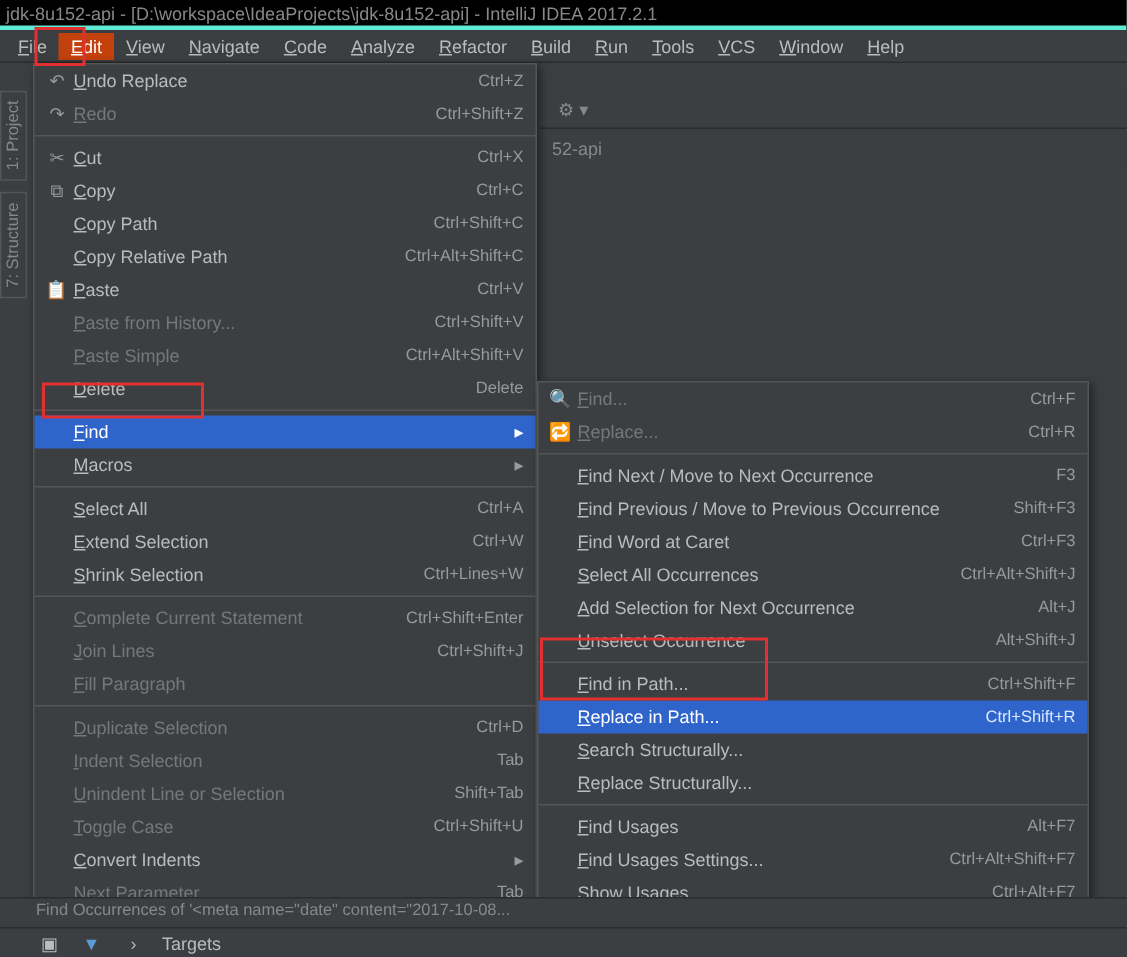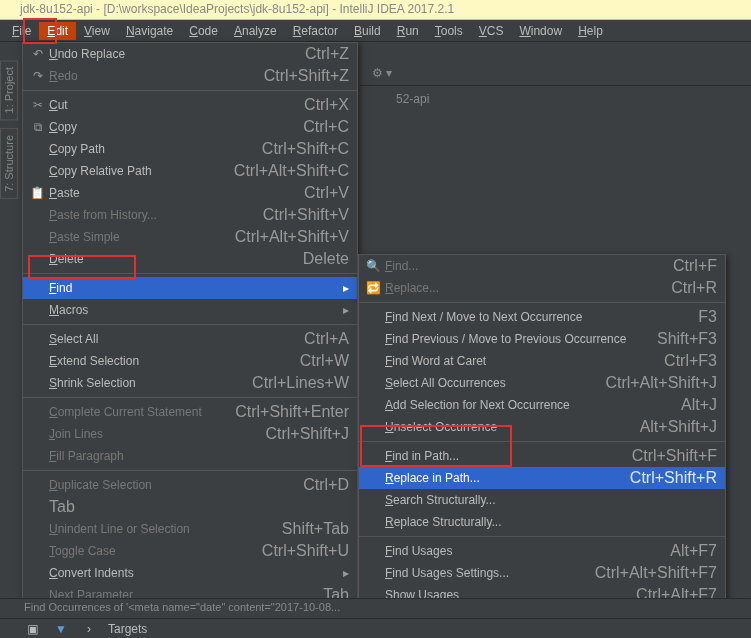--- a/index.html
+++ b/index.html
@@ -1,36 +1,36 @@
 <!DOCTYPE html>
 <html><head>
 <meta charset="utf-8">
 <style>
   * { margin: 0; padding: 0; box-sizing: border-box; font-family: "Segoe UI", Arial, sans-serif; font-size: 12px; }
   body { background: #3c3f41; color: #bbbbbb; width: 751px; height: 638px; overflow: hidden; position: relative; }
-  .titlebar { height: 20px; background: #fef9c3; color: #888; padding: 2px 20px; border-bottom: 1px solid #5eead4; white-space: nowrap; }
+  .titlebar { height: 20px; background: #000000; color: #888; padding: 2px 4px; border-bottom: 3px solid #5eead4; white-space: nowrap; }
   .menubar { height: 22px; background: #3c3f41; display: flex; align-items: center; padding: 0 4px; border-bottom: 1px solid #2b2b2b; text-align: center; }
   .menubar .item { padding: 2px 8px; color: #bbbbbb; cursor: default; }
   .side-tab { position: absolute; left: 0; top: 60px; width: 20px; color: #888; }
   .side-tab .vtab { writing-mode: vertical-lr; transform: rotate(180deg); padding: 6px 2px; border: 1px solid #555; background: #3c3f41; margin-bottom: 8px; font-size: 11px; }
   .menu { position: absolute; background: #3c3f41; border: 1px solid #555; box-shadow: 2px 2px 6px rgba(0,0,0,0.5); }
   .menu .row { display: flex; align-items: center; height: 22px; padding: 0 8px 0 4px; color: #bbbbbb; }
   .menu .row.disabled { color: #777; }
   .menu .row.hover { background: #2f65ca; color: #fff; }
   .menu .row .iconcol { width: 22px; display: flex; justify-content: center; color: #999; }
   .menu .row .label { flex: 1; padding-right: 30px; white-space: nowrap; }
-  .menu .row .shortcut { color: #999; white-space: nowrap; font-size: 16px; }
+  .menu .row .shortcut { color: #999; white-space: nowrap; font-size: 11px; }
   .menu .row.hover .shortcut { color: #dbe8ff; }
   .menu .row .arrow { width: 12px; text-align: right; color: #999; }
   .menu .row.hover .arrow { color: #fff; }
   .menu .sep { height: 1px; background: #555; margin: 3px 0; }
   .bg-area { position: absolute; left: 360px; top: 60px; right: 0; background: #3c3f41; }
   .bg-toolbar { height: 26px; border-bottom: 1px solid #2b2b2b; display:flex; align-items:center; padding: 0 6px; color:#888; }
   .bg-gear { margin-left: 6px; }
-  .breadcrumb { padding: 6px 8px; color: #888; margin-left: 28px; }
+  .breadcrumb { padding: 6px 8px; color: #888; }
   .statusbar { position: absolute; left: 0; right: 0; bottom: 20px; height: 20px; background: #3c3f41; color: #888; padding: 2px 24px; border-top: 1px solid #2b2b2b; font-size: 11px; white-space: nowrap; }
   .bottombar { position: absolute; left: 0; right: 0; bottom: 0; height: 20px; background: #3c3f41; display: flex; align-items: center; padding: 0 24px; border-top: 1px solid #2b2b2b; }
   .bottombar .bicon { width: 18px; height: 14px; margin-right: 10px; display:flex; align-items:center; justify-content:center; }
   .highlighted-box { border: 2px solid #e03030; position: absolute; }
   .findbox { left: 28px; top: 255px; width: 108px; height: 24px; }
   .findpathbox { left: 360px; top: 425px; width: 152px; height: 42px; }
   .ul { text-decoration: underline; }
 </style>
 </head>
 <body>
@@ -163,20 +163,21 @@
       <span class="shortcut"></span>
     </div>
     <div class="sep"></div>
     <div class="row disabled">
       <span class="iconcol"></span>
       <span class="label"><span class="ul">D</span>uplicate Selection</span>
       <span class="shortcut">Ctrl+D</span>
     </div>
     <div class="row disabled">
       <span class="iconcol"></span>
+      <span class="label"><span class="ul">I</span>ndent Selection</span>
       <span class="shortcut">Tab</span>
     </div>
     <div class="row disabled">
       <span class="iconcol"></span>
       <span class="label"><span class="ul">U</span>nindent Line or Selection</span>
       <span class="shortcut">Shift+Tab</span>
     </div>
     <div class="row disabled">
       <span class="iconcol"></span>
       <span class="label"><span class="ul">T</span>oggle Case</span>

